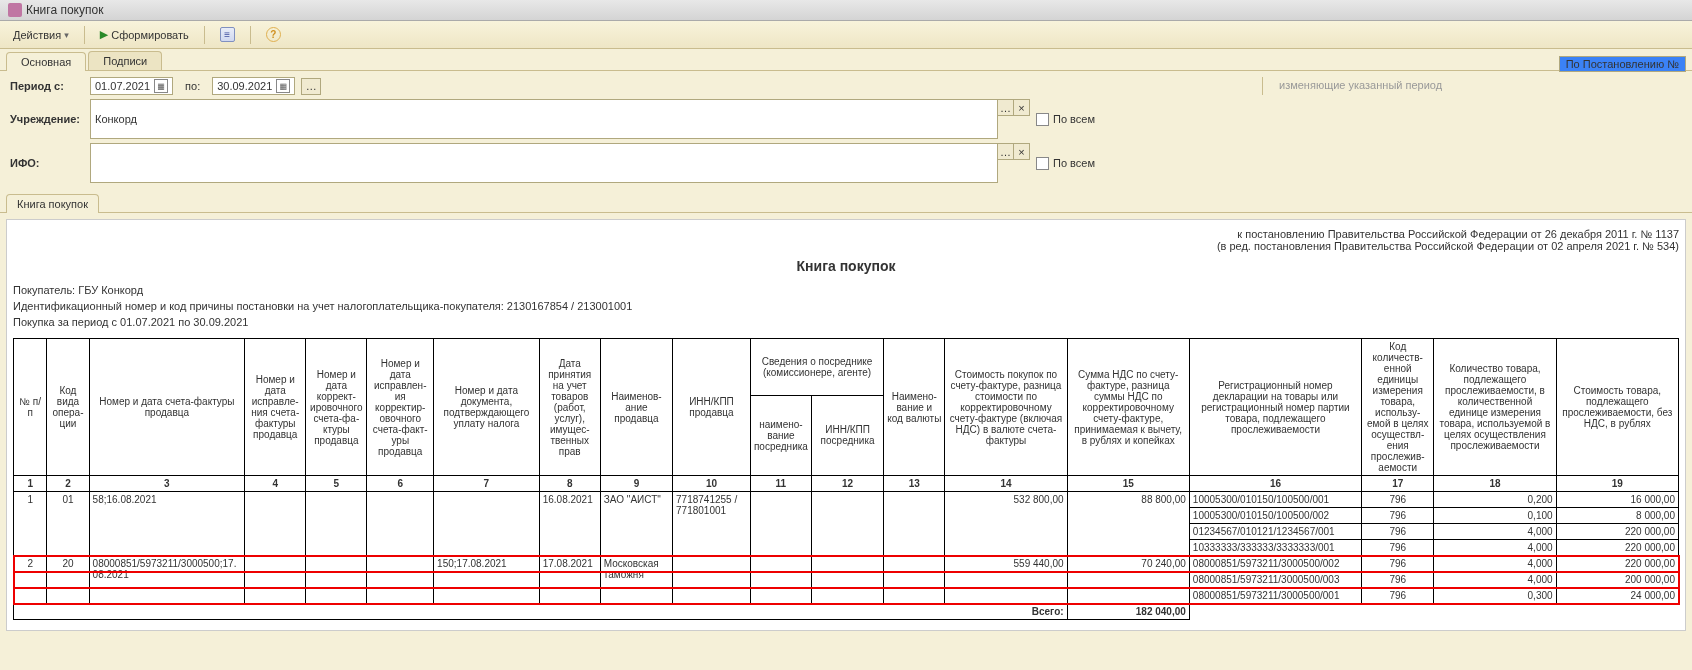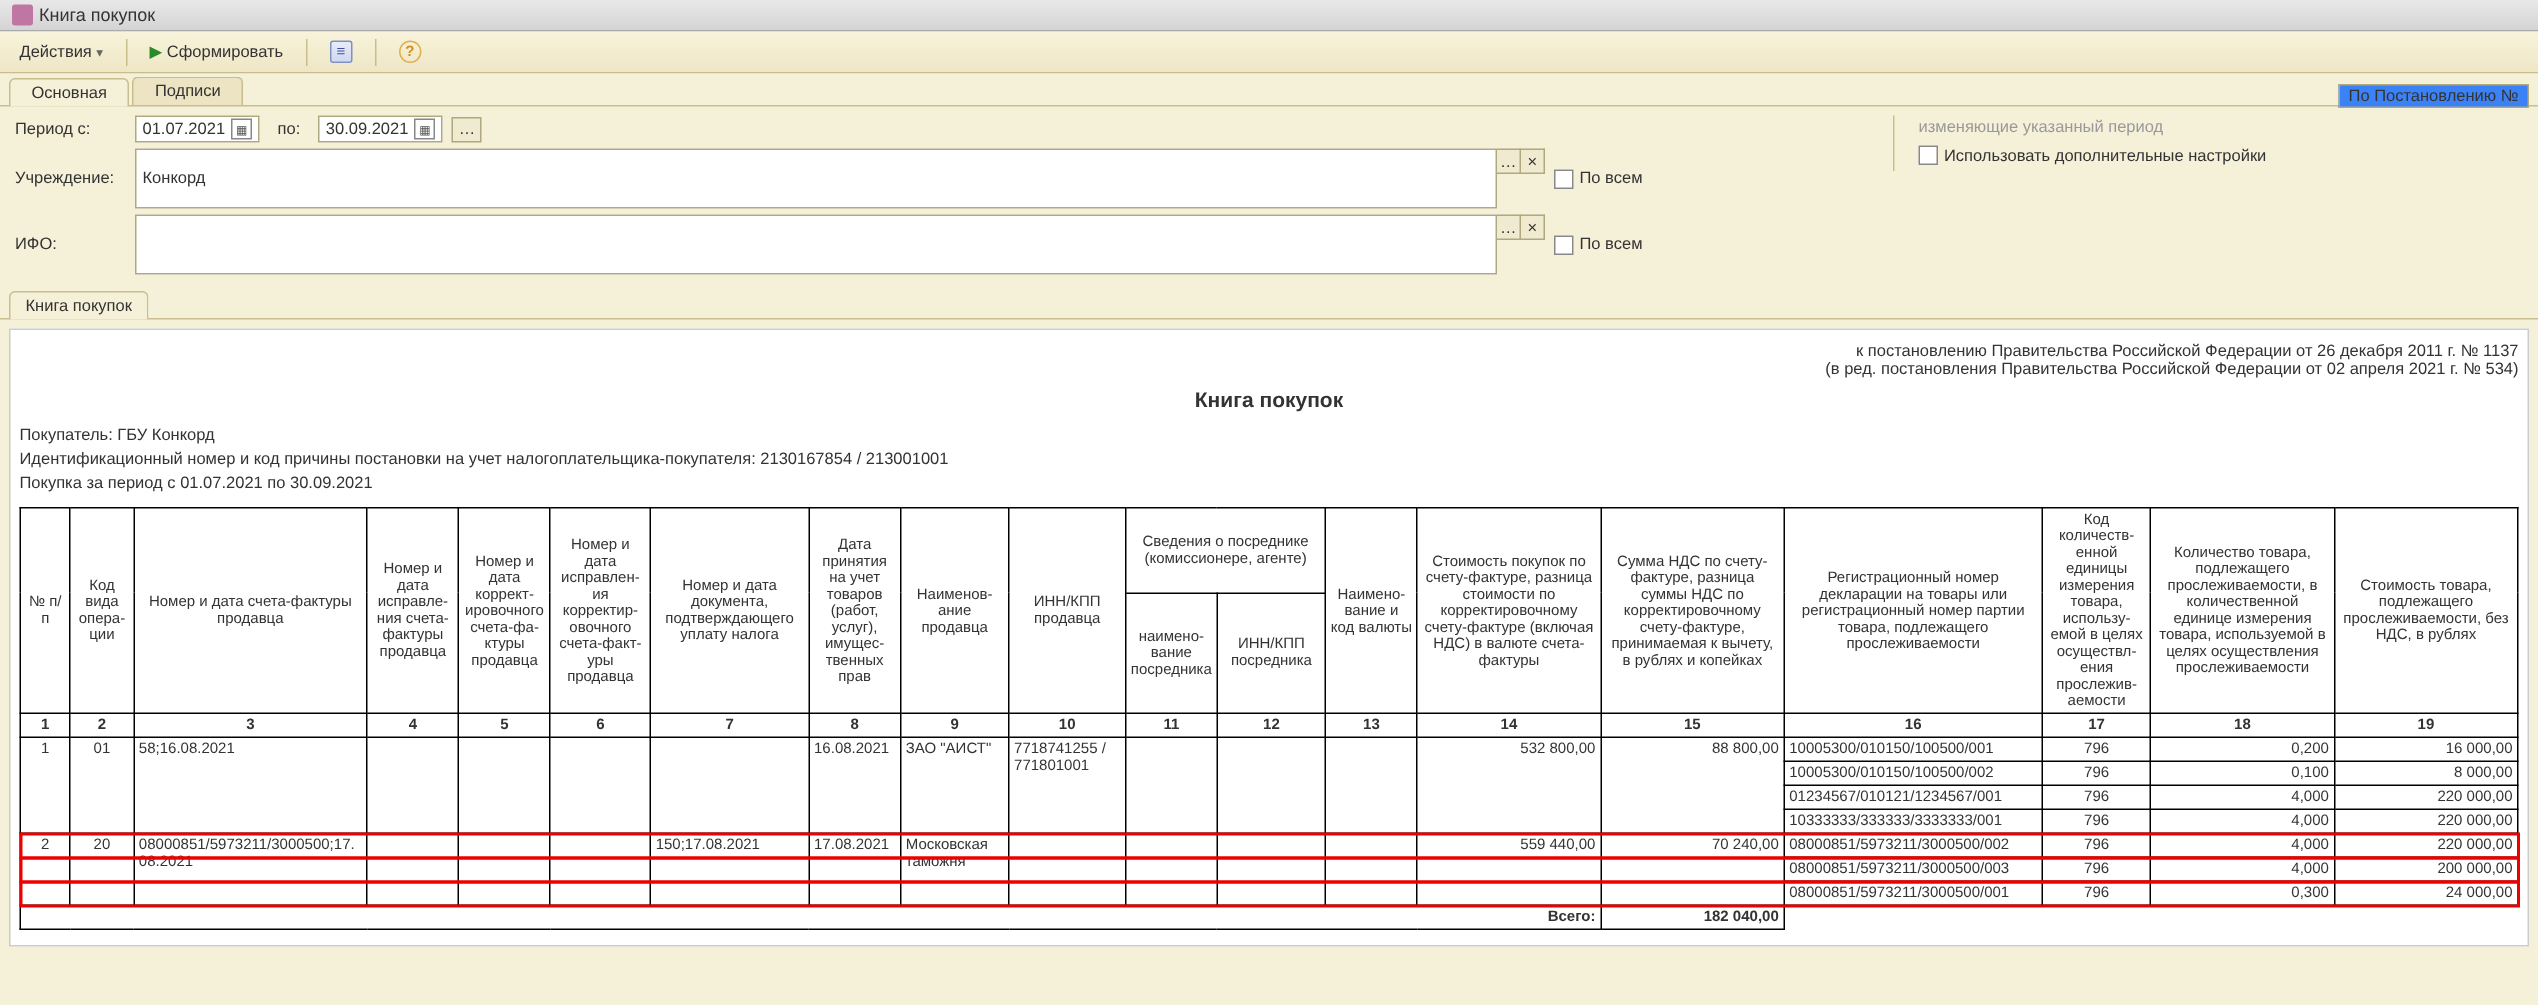--- a/index.html
+++ b/index.html
@@ -84,21 +84,21 @@
     gap: 10px;
     align-items: flex-start;
   }
   .filter-left { flex: 1; }
   .filter-row {
     display: flex;
     align-items: center;
     gap: 6px;
     margin-bottom: 4px;
   }
-  .filter-label { width: 74px; }
+  .filter-label { width: 74px; font-weight: bold; }
   .date-input {
     display: inline-flex;
     align-items: center;
     border: 1px solid #b0a87e;
     background: #fff;
     padding: 1px 4px;
     font-size: 11px;
   }
   .cal-icon {
     width:14px;height:14px;background:#fff;
@@ -251,26 +251,20 @@
         <span class="clear-btn">×</span>
       </div>
       <label class="checkbox-wrap">
         <span class="cb"></span>
         <span>По всем</span>
       </label>
     </div>
   </div>
   <div class="filter-right">
     <div class="filter-row gray">изменяющие указанный период</div>
-    <div class="filter-row" style="margin-top:6px;">
-      <label class="checkbox-wrap">
-        <span class="cb"></span>
-        <span>Использовать дополнительные настройки</span>
-      </label>
-    </div>
   </div>
 </div>
 
 <div class="inner-tabs">
   <div class="inner-tab">Книга покупок</div>
 </div>
 
 <div class="report">
   <div class="report-head-right">
     <div>к постановлению Правительства Российской Федерации от 26 декабря 2011 г. № 1137</div>

